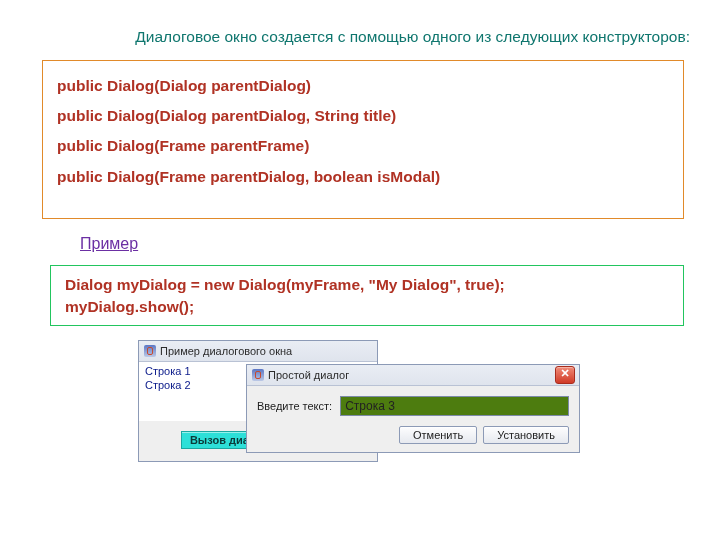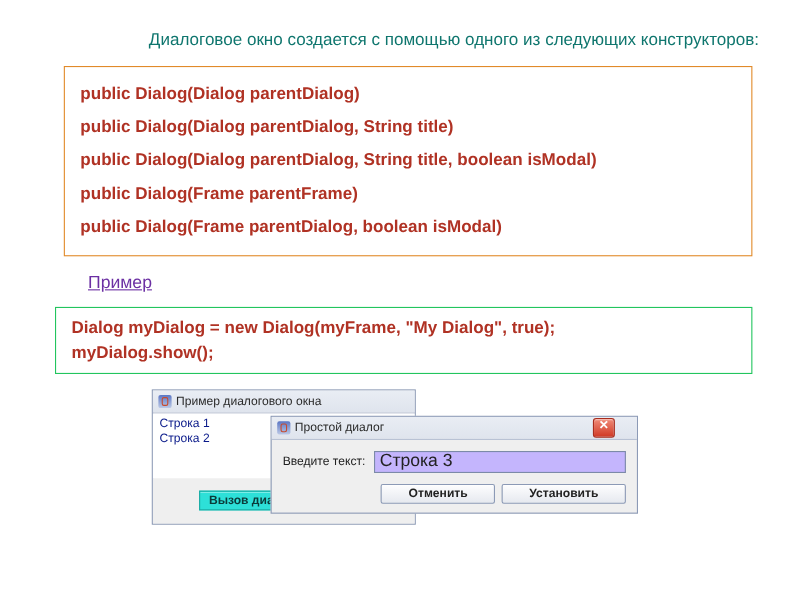--- a/index.html
+++ b/index.html
@@ -16,22 +16,22 @@
     padding: 28px 30px 0 30px;
   }
   .intro {
     font-size: 15.5px;
     color: #0f766e;
     margin: 0 0 14px 0;
     text-align: right;
   }
   .code-box {
     border: 1px solid #e18a2a;
-    padding: 10px 14px 10px 14px;
-    margin-left: 28px;
+    padding: 10px 14px 26px 14px;
+    margin-left: 12px;
     margin-right: 6px;
   }
   .constructors .line {
     color: #b03224;
     font-weight: bold;
     font-size: 15.5px;
     line-height: 1.95;
   }
   .example-label {
     color: #6b2fa3;
@@ -129,21 +129,21 @@
     top: 24px;
     width: 332px;
     border: 1px solid #8c9ab6;
     background: #efefef;
   }
   .titlebar-front {
     background: linear-gradient(#e9edf4, #dfe4ed);
     height: 20px;
     display: flex;
     align-items: center;
-    padding: 0 20px 0 5px;
+    padding: 0 4px 0 5px;
     border-bottom: 1px solid #b9c2d4;
     font-size: 11px;
     color: #2b2b2b;
   }
   .titlebar-front .title-text {
     flex: 1;
   }
   .close-btn {
     width: 18px;
     height: 16px;
@@ -169,51 +169,50 @@
   .lbl {
     font-size: 11px;
     font-weight: normal;
     color: #222;
     white-space: nowrap;
   }
   .text-input {
     flex: 1;
     height: 18px;
     border: 1px solid #7c8aa8;
-    background: #c4b5fd;
-    font-size: 16px;
+    background: #4d7c0f;
+    font-size: 12px;
     padding: 0 4px;
     color: #222;
   }
   .row2 {
     display: flex;
     justify-content: flex-end;
     gap: 6px;
   }
   .std-btn {
     border: 1px solid #8c9ab6;
     background: linear-gradient(#fdfdfe, #e6e9ef);
     font-size: 11px;
-    font-weight: bold;
+    font-weight: normal;
     color: #222;
-    padding: 2px 24px;
+    padding: 2px 13px;
     border-radius: 2px;
     box-shadow: inset 0 1px 0 rgba(255,255,255,.7);
   }
 </style>
 </head>
 <body>
 
 <div class="container">
   <p class="intro">Диалоговое окно создается с помощью одного из следующих конструкторов:</p>
 
   <div class="code-box constructors">
     <div class="line">public Dialog(Dialog parentDialog)</div>
     <div class="line">public Dialog(Dialog parentDialog, String title)</div>
-    <div class="line">public Dialog(Dialog parentDialog, String title, boolean isModal)</div>
     <div class="line">public Dialog(Frame parentFrame)</div>
     <div class="line">public Dialog(Frame parentDialog, boolean isModal)</div>
   </div>
 
   <div class="example-label">Пример</div>
 
   <div class="code-box example-box">
     <div class="line">Dialog myDialog = new Dialog(myFrame, "My Dialog", true);</div>
     <div class="line">myDialog.show();</div>
   </div>

